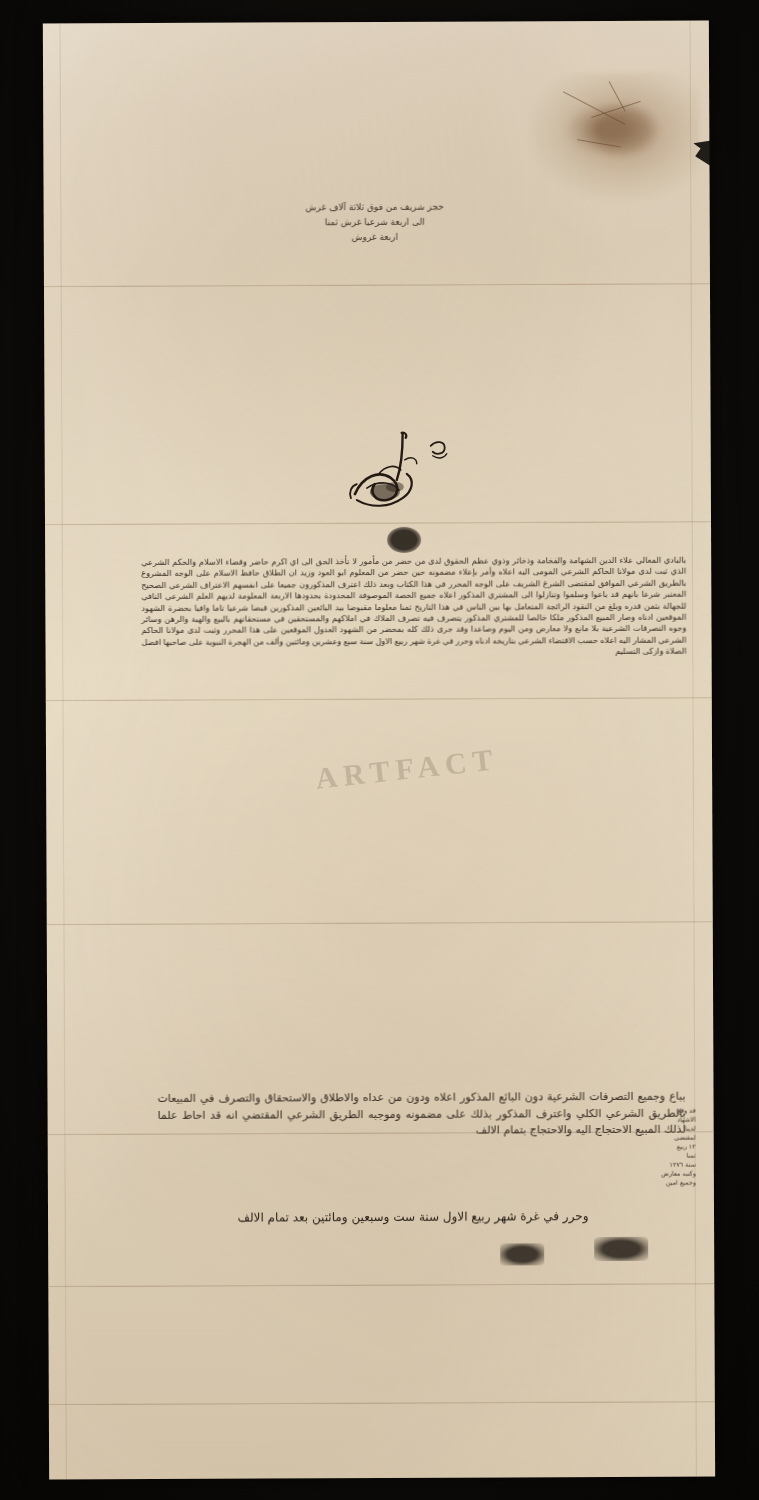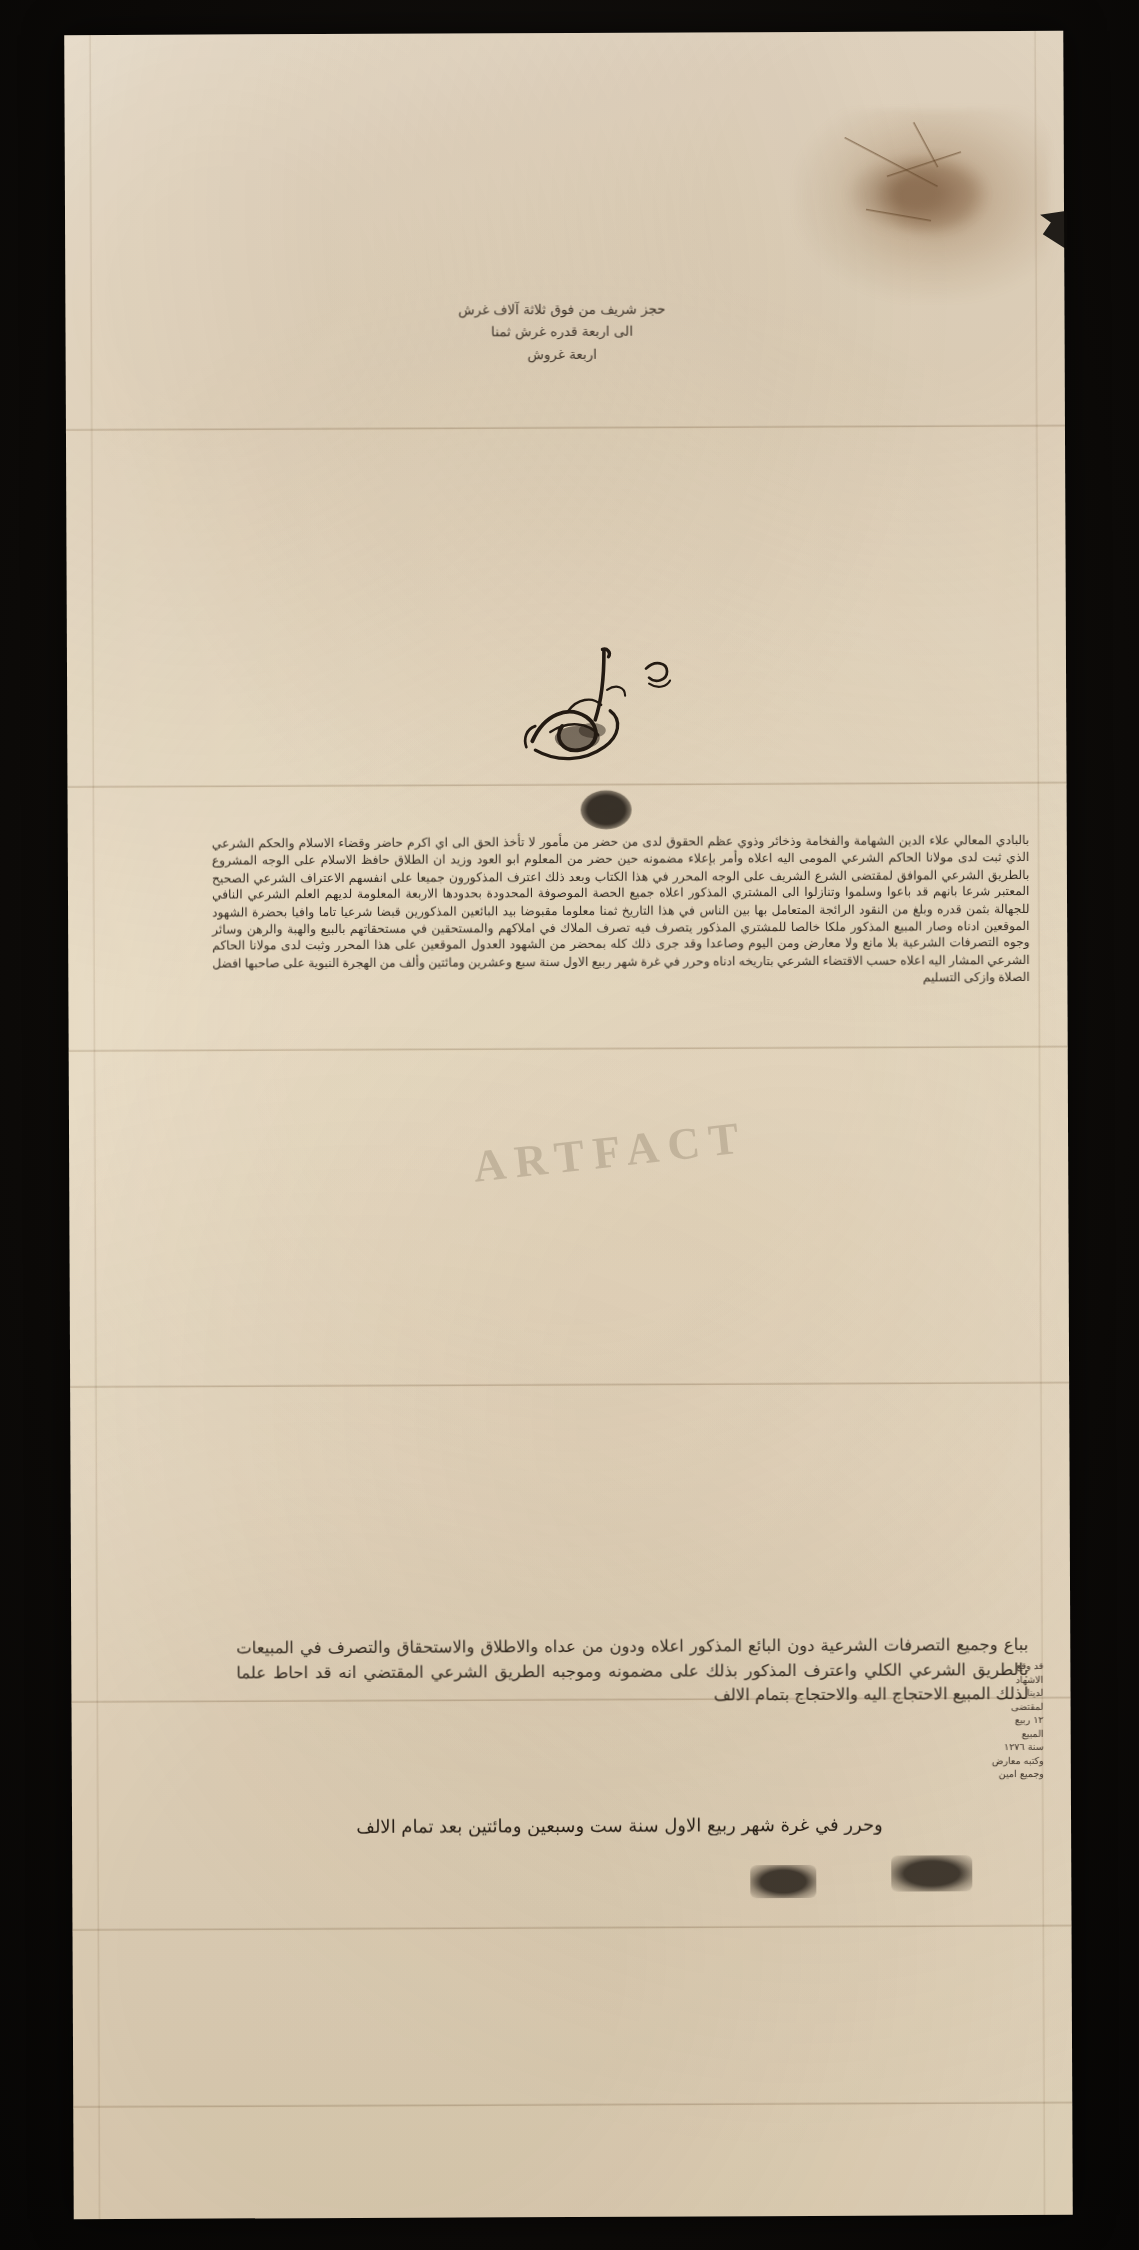--- a/index.html
+++ b/index.html
@@ -261,21 +261,21 @@
     <div class="fold-h" style="top:676px;"></div>
     <div class="fold-h" style="top:900px;"></div>
     <div class="fold-h" style="top:1110px;"></div>
     <div class="fold-h" style="top:1262px;"></div>
     <div class="fold-h" style="top:1380px;"></div>
     <div class="fold-v" style="left:16px;"></div>
     <div class="fold-v" style="left:646px;"></div>
 
     <div class="head-note">
       <div>حجز شريف من فوق ثلاثة آلاف غرش</div>
-      <div>الى اربعة قدره غرش ثمنا</div>
+      <div>الى اربعة شرعيا غرش ثمنا</div>
       <div>اربعة غروش</div>
     </div>
 
     <svg class="tughra" viewBox="0 0 110 92">
       <g fill="none" stroke="#231a12" stroke-linecap="round">
         <path d="M58 4 C58 22, 56 38, 52 50" stroke-width="2.4"></path>
         <path d="M57 3 C60 2, 63 5, 61 8" stroke-width="2.2"></path>
         <path d="M10 64 C18 46, 34 40, 46 48 C56 55, 54 68, 42 70 C30 72, 24 62, 30 54" stroke-width="2.6"></path>
         <path d="M12 70 C26 78, 44 78, 58 68 C68 61, 70 50, 62 44" stroke-width="2.2"></path>
         <path d="M22 58 C34 50, 48 52, 54 60" stroke-width="1.6"></path>
@@ -300,21 +300,21 @@
     </div>
 
     <div class="final-line">وحرر في غرة شهر ربيع الاول سنة ست وسبعين ومائتين بعد تمام الالف</div>
 
     <div class="margin-note">
       <div>قد وقع</div>
       <div>الاشهاد</div>
       <div>لدينا</div>
       <div>لمقتضى</div>
       <div>١٢ ربيع</div>
-      <div>المبيع</div>
+      <div>ثمنا</div>
       <div>سنة ١٢٧٦</div>
       <div>وكتبه معارض</div>
       <div>وجميع امين</div>
     </div>
 
     <div class="seal seal-a"></div>
     <div class="seal seal-b"></div>
 
     <div class="watermark">ARTFACT</div>
   </div>

